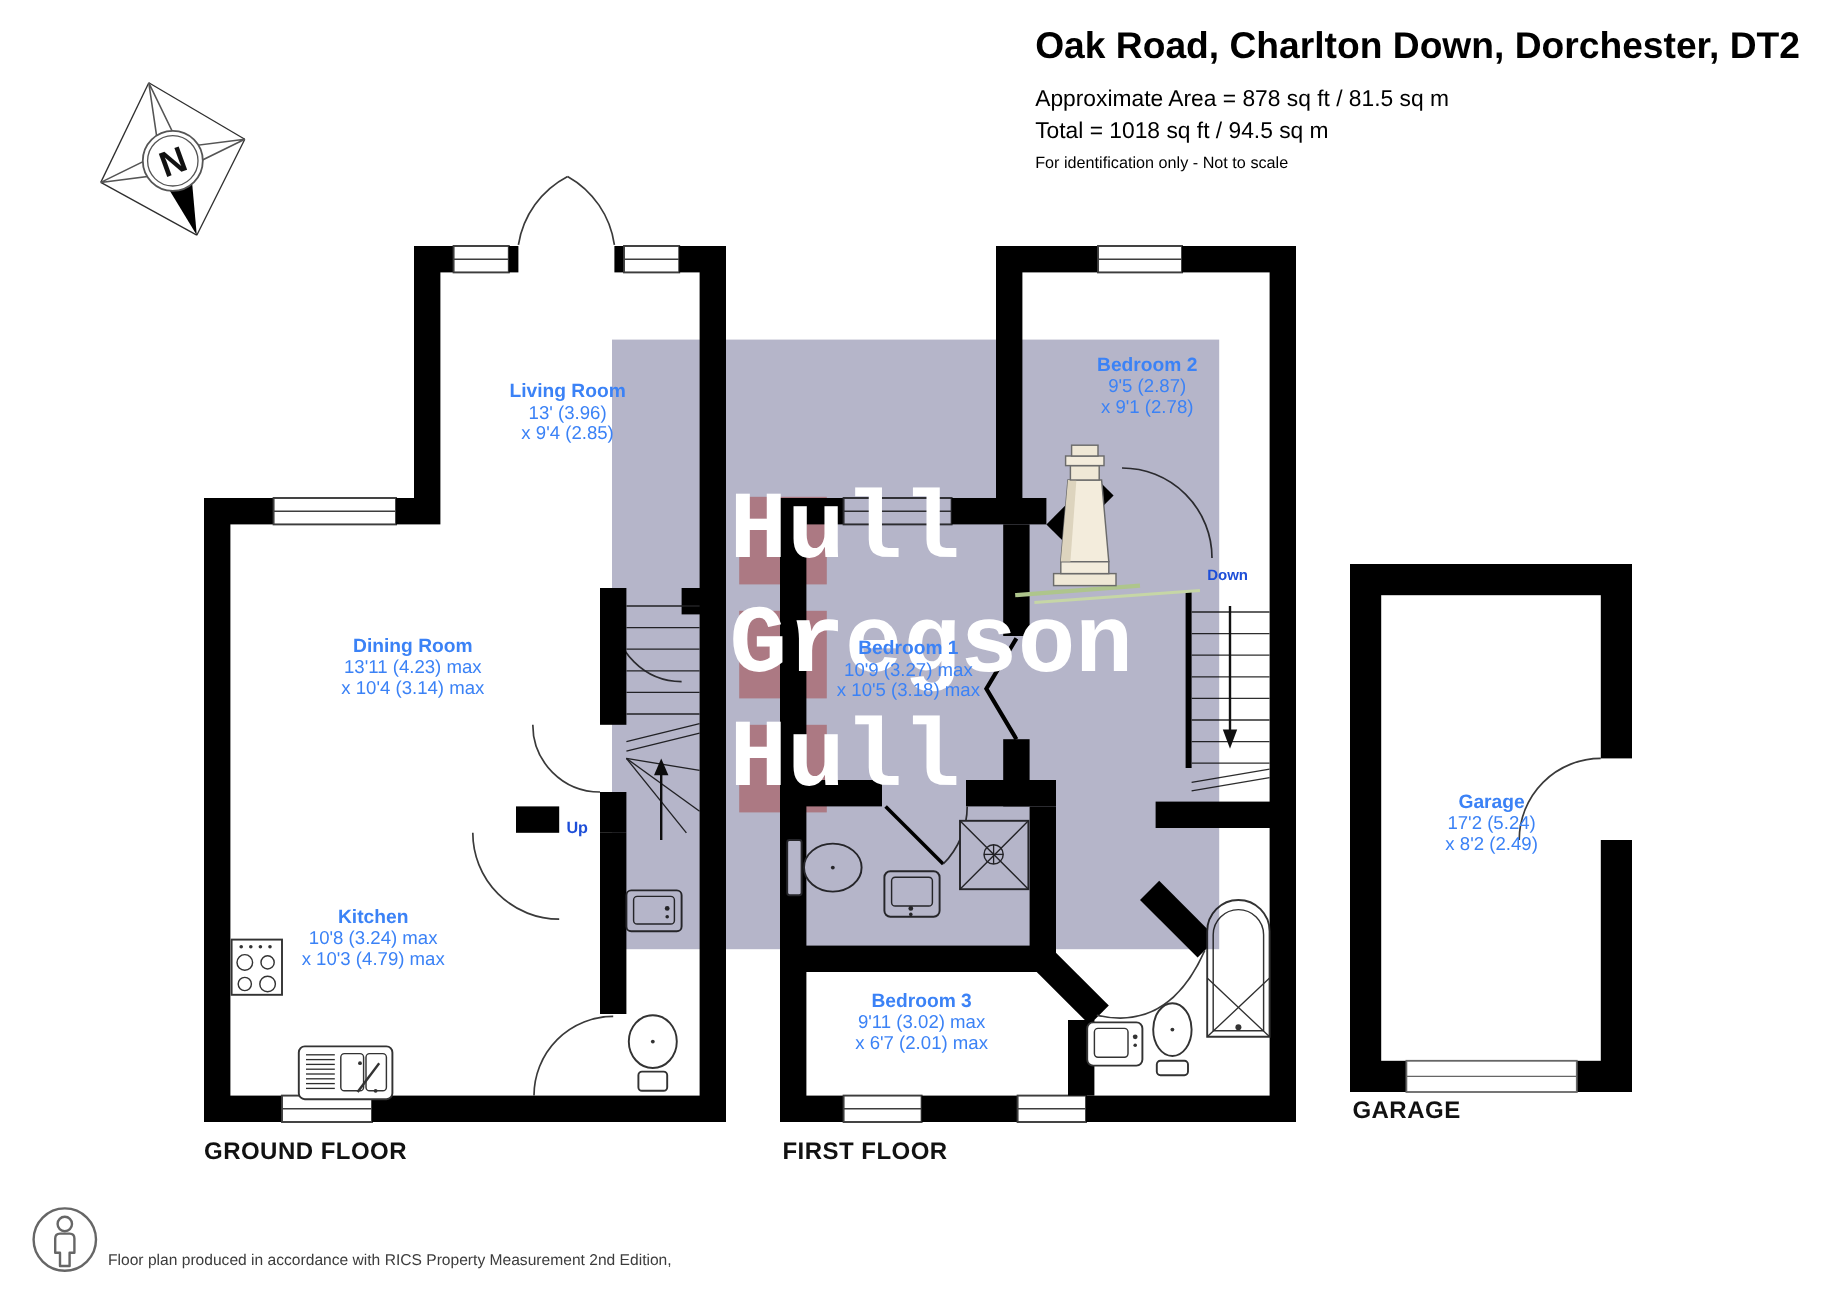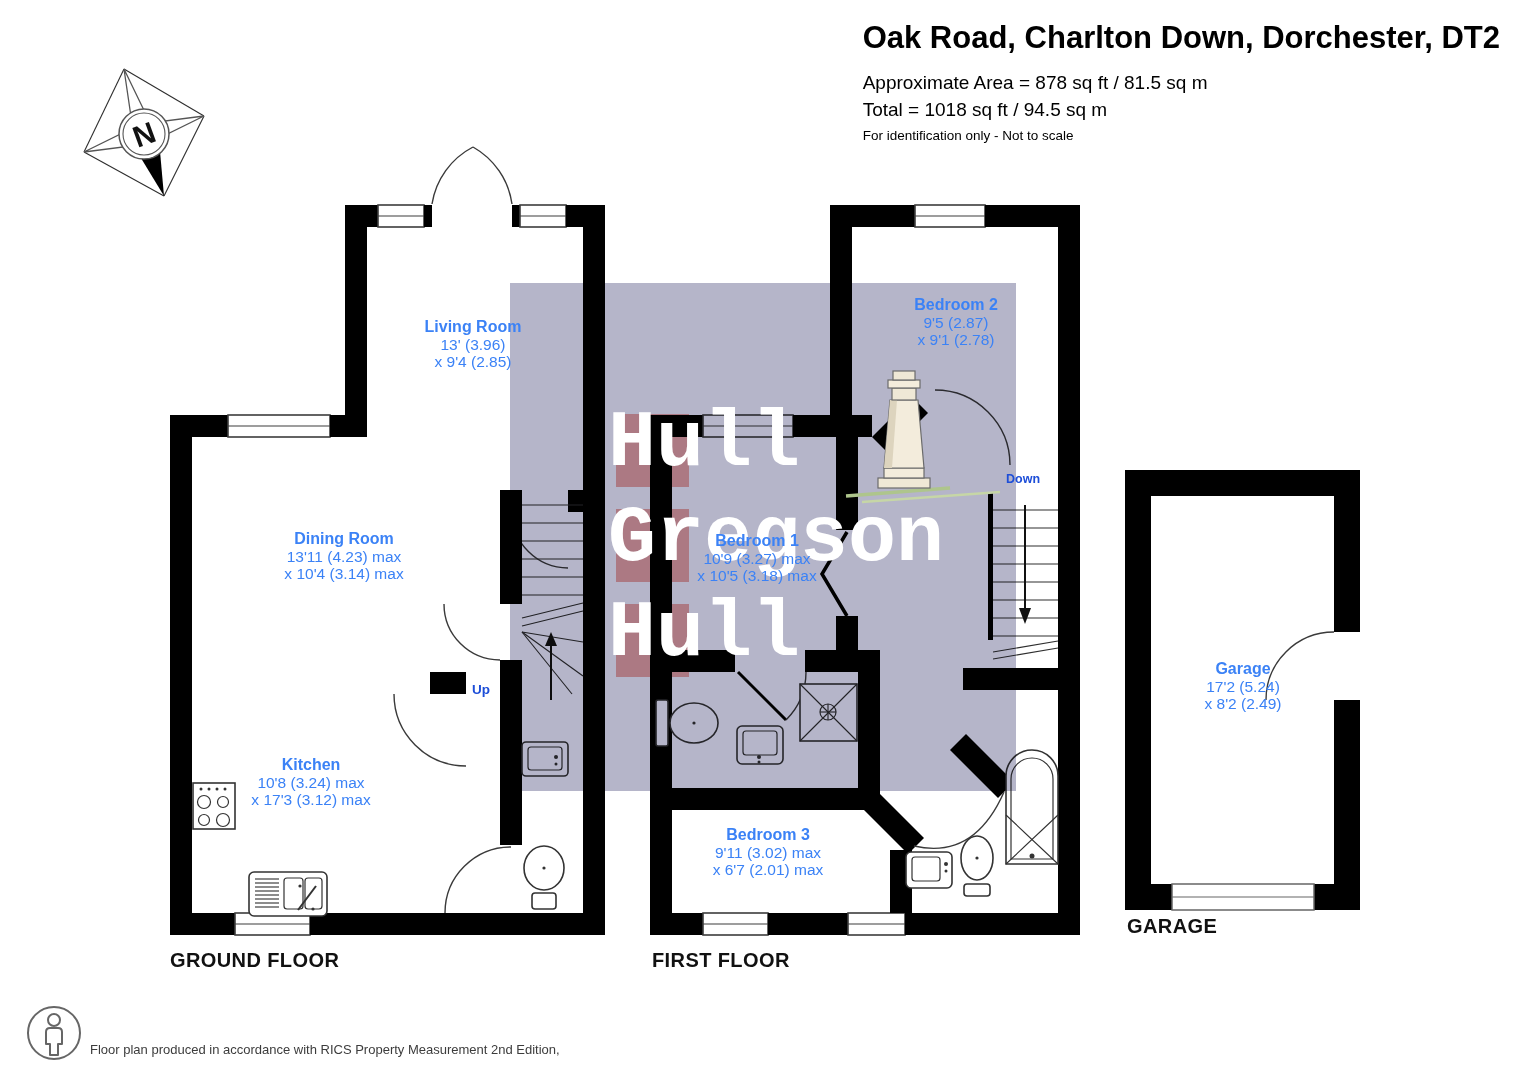--- a/index.html
+++ b/index.html
@@ -314,21 +314,21 @@
     <div>x 9'4 (2.85)</div>
   </div>
   <div class="room-label" style="left:344px;top:530px">
     <div class="rn">Dining Room</div>
     <div>13'11 (4.23) max</div>
     <div>x 10'4 (3.14) max</div>
   </div>
   <div class="room-label" style="left:311px;top:756px">
     <div class="rn">Kitchen</div>
     <div>10'8 (3.24) max</div>
-    <div>x 17'3 (3.12) max</div>
+    <div>x 10'3 (4.79) max</div>
   </div>
   <div class="room-label" style="left:956px;top:296px">
     <div class="rn">Bedroom 2</div>
     <div>9'5 (2.87)</div>
     <div>x 9'1 (2.78)</div>
   </div>
   <div class="room-label" style="left:757px;top:532px">
     <div class="rn">Bedroom 1</div>
     <div>10'9 (3.27) max</div>
     <div>x 10'5 (3.18) max</div>

